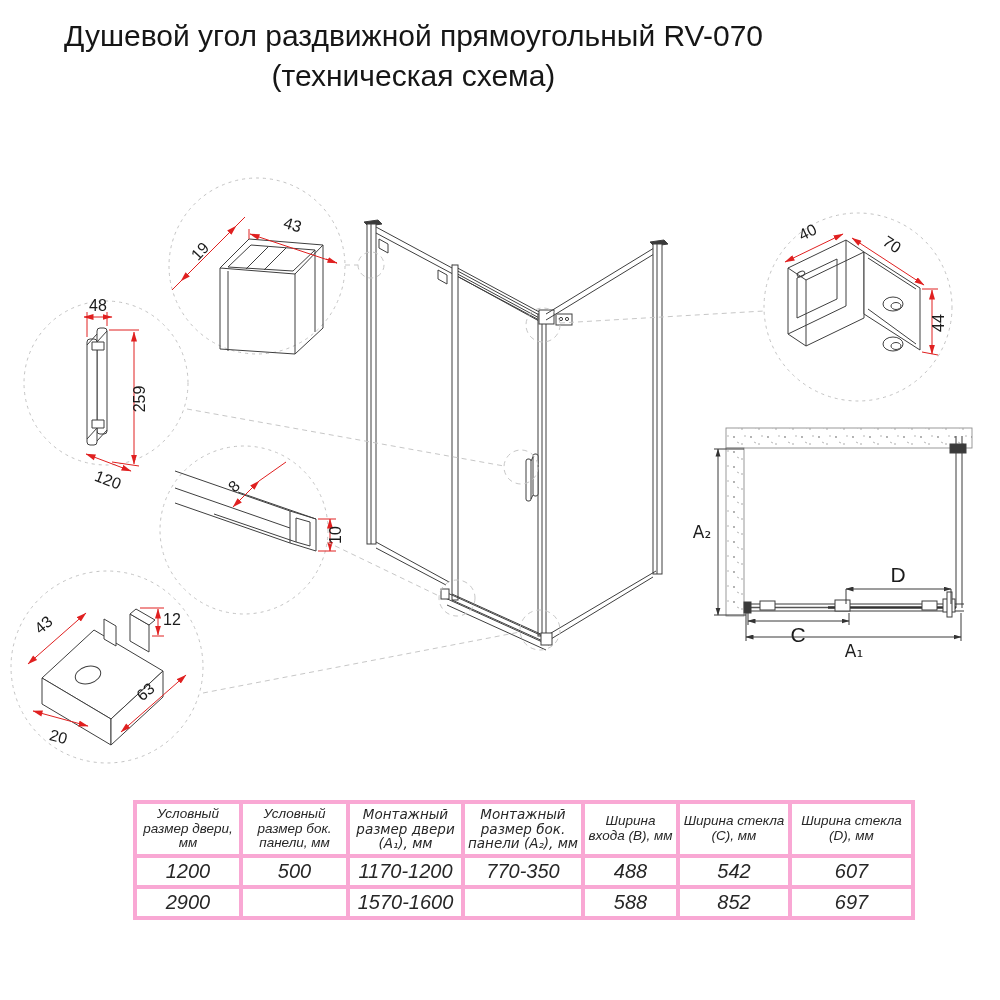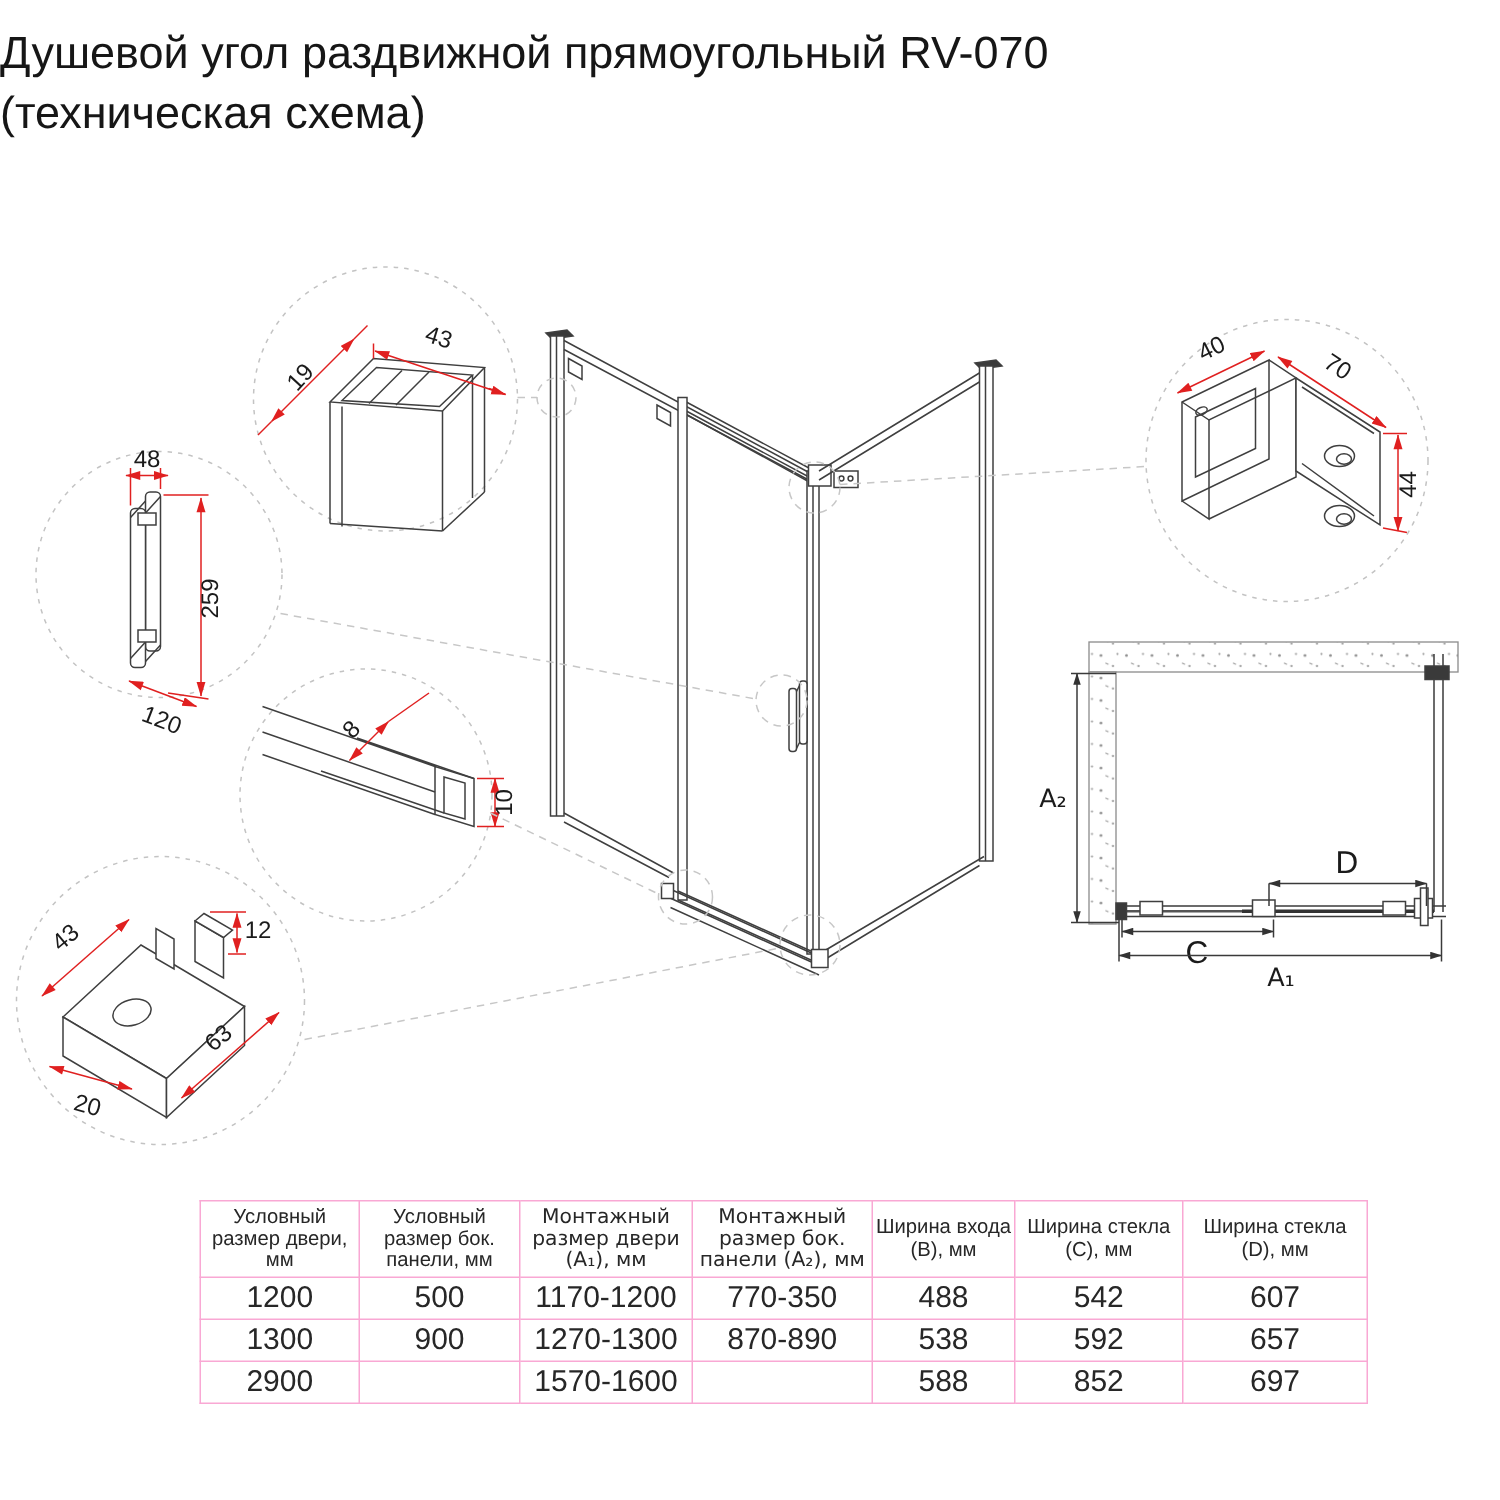--- a/index.html
+++ b/index.html
@@ -1,42 +1,42 @@
 <!DOCTYPE html>
 <html><head>
 <meta charset="utf-8">
 <style>
   html,body { margin:0; padding:0; }
   body {
     width:1000px; height:1000px; position:relative; overflow:hidden;
     background:#ffffff; font-family:"Liberation Sans", sans-serif; color:#141414;
   }
-  .title-block { position:absolute; top:16px; left:0; width:827px; text-align:left; }
+  .title-block { position:absolute; top:16px; left:0; width:827px; text-align:center; }
   .title-line { font-size:30px; line-height:40px; color:#161616; }
 
   svg.diagram { position:absolute; top:118px; left:0; }
 
   .ln   { stroke:#3f3f3f; stroke-width:1; fill:none; }
   .lnf  { stroke:#3f3f3f; stroke-width:1; fill:#ffffff; }
   .lnd  { stroke:#3f3f3f; stroke-width:1; fill:#3a3a3a; }
   .red  { stroke:#e02020; stroke-width:1; fill:none; }
   .gray-dash { stroke:#c3c3c3; stroke-width:1; fill:none; stroke-dasharray:3 4; }
   .leader    { stroke:#c7c7c7; stroke-width:1; fill:none; stroke-dasharray:5 4; }
   .dim  { font:16px "Liberation Sans", sans-serif; fill:#1b1b1b; text-anchor:middle; }
   .plan-lbl-sm { font:17px "DejaVu Sans", sans-serif; fill:#1b1b1b; text-anchor:middle; }
   .plan-lbl-lg { font:21px "Liberation Sans", sans-serif; fill:#1b1b1b; text-anchor:middle; }
   .blk { stroke:#3a3a3a; stroke-width:1; fill:none; }
 
   table.spec {
     position:absolute; left:133px; top:800px; border-collapse:collapse;
     table-layout:fixed; background:#fff;
   }
   table.spec th, table.spec td {
-    border:1px solid #f9a8d4; text-align:center; vertical-align:middle;
-    color:#272727; padding:0;
+    border:4px solid #f9a8d4; text-align:center; vertical-align:middle;
+    color:#272727; padding:0;font-style:italic;
   }
   table.spec th { font-size:13.5px; font-weight:normal; line-height:1.1; height:46px; padding:2px 1px; }
   table.spec td { font-size:20px; height:27px; }
   .subfont { font-family:"DejaVu Sans", sans-serif;margin-left:24px; }
 </style>
 </head>
 <body>
 
 <div class="title-block">
   <div class="title-line">Душевой угол раздвижной прямоугольный RV-070</div>
@@ -292,29 +292,20 @@
     <tr>
       <td>1200</td>
       <td>500</td>
       <td>1170-1200</td>
       <td>770-350</td>
       <td>488</td>
       <td>542</td>
       <td>607</td>
     </tr>
     <tr>
-      <td>1300</td>
-      <td>900</td>
-      <td>1270-1300</td>
-      <td>870-890</td>
-      <td>538</td>
-      <td>592</td>
-      <td>657</td>
-    </tr>
-    <tr>
       <td>2900</td>
       <td></td>
       <td>1570-1600</td>
       <td></td>
       <td>588</td>
       <td>852</td>
       <td>697</td>
     </tr>
   </tbody>
 </table>

